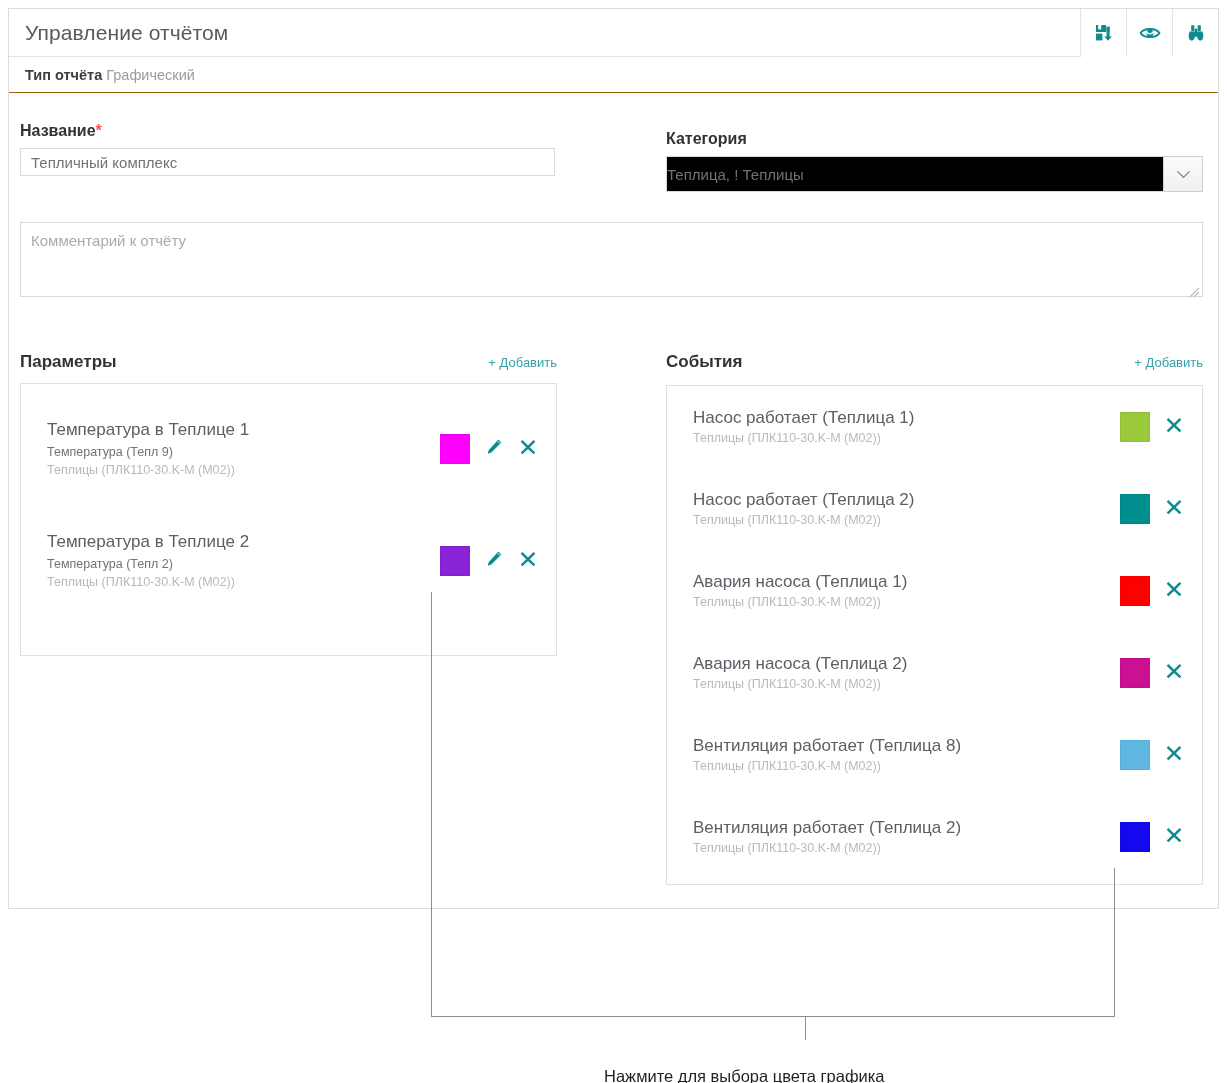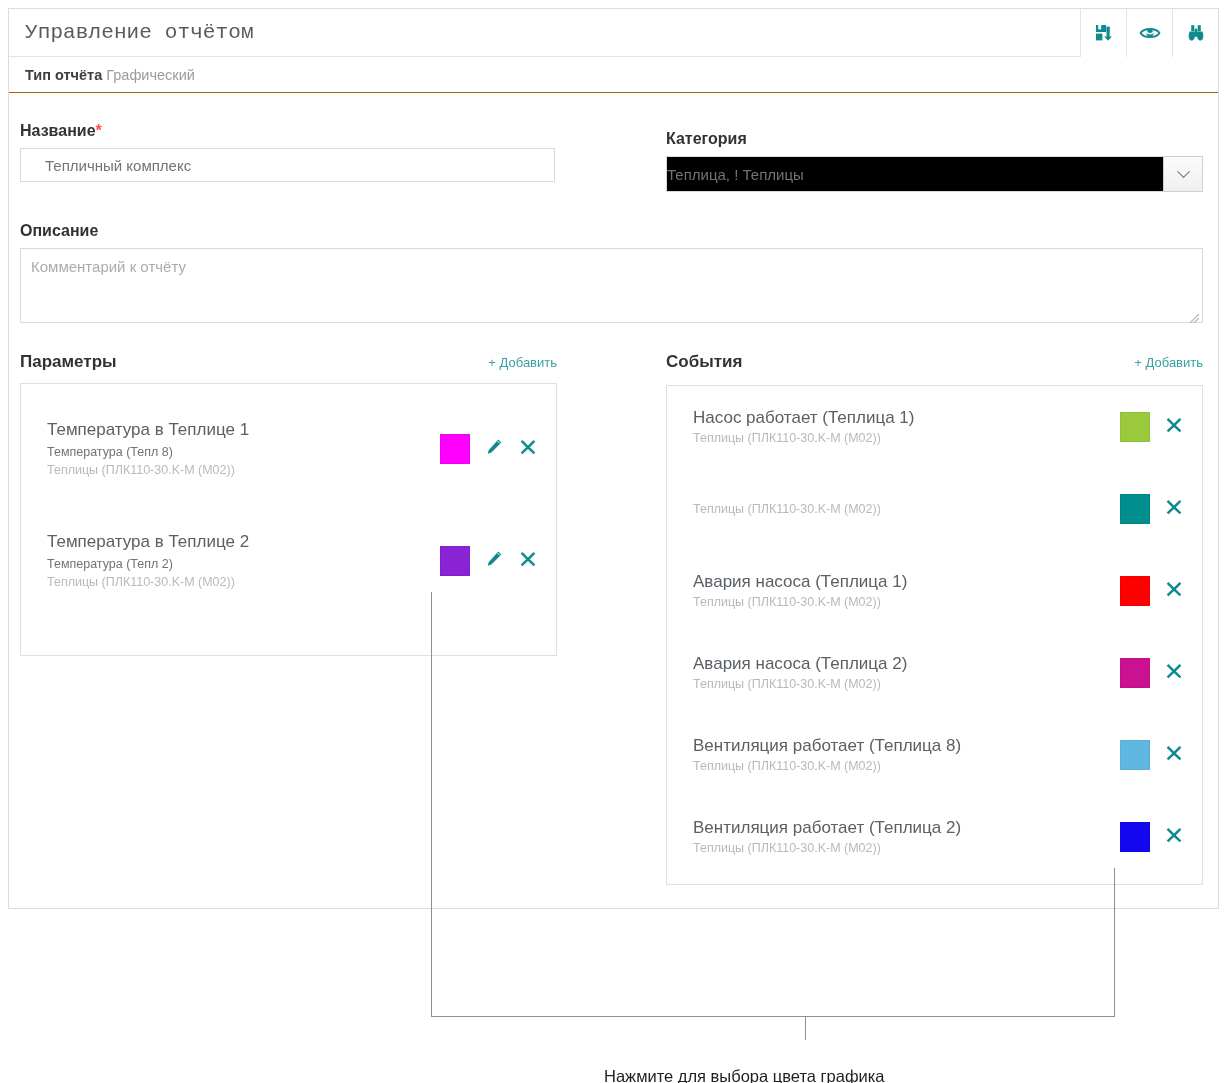--- a/index.html
+++ b/index.html
@@ -36,21 +36,20 @@
     border-bottom: 1px solid #e4e4e4;
     display: flex;
     align-items: center;
   }
   .title-text {
     padding-left: 16px;
     font-size: 21px;
     color: #555b60;
     font-weight: 400;
     letter-spacing: .1px;
-    font-family: Liberation Mono, monospace;
   }
   .tb-actions {
     position: absolute;
     right: 0;
     top: 0;
     height: 48px;
     display: flex;
     align-items: stretch;
   }
   .tb-btn {
@@ -84,26 +83,26 @@
 
   .fieldlabel {
     font-size: 16px;
     font-weight: bold;
     color: #2f3336;
   }
   .req { color: #ff4d4d; font-weight: bold; }
 
   .txtinput {
     width: 100%;
-    height: 34px;
+    height: 28px;
     border: 1px solid #d9d9d9;
     background: #fff;
     font-size: 15px;
     color: #6f7478;
-    padding: 0 24px;
+    padding: 0 10px;
     font-family: inherit;
     outline: none;
   }
   .txtinput::placeholder { color: #a8acb0; }
 
   
   .blk-name { position: absolute; left: 20px; top: 122px; width: 535px; }
   .blk-name .fieldlabel { display: block; margin-bottom: 8px; }
 
   
@@ -315,39 +314,38 @@
     <label class="fieldlabel">Категория</label>
     <div class="selectwrap">
       <div class="selval">Теплица, ! Теплицы</div>
       <div class="selbtn">
         <span class="chev"></span>
       </div>
     </div>
   </div>
 
   <div class="blk-desc">
-    <label class="fieldlabel">Описание</label>
     <div style="position:relative;">
       <textarea class="tarea" placeholder="Комментарий к отчёту" style=""></textarea>
       <svg class="resize-grip" viewBox="0 0 14 14">
         <path d="M13 4 L4 13 M13 8 L8 13" stroke="#b9bcbf" stroke-width="1.3" fill="none"></path>
       </svg>
     </div>
   </div>
 
   <div class="section-head" style="left:20px; top:352px; width:537px;">
     <span class="section-title">Параметры</span>
     <span class="addlink">+ Добавить</span>
   </div>
 
   <div class="listbox" id="params-box">
     <div class="row">
       <div class="row-texts">
         <div class="row-title">Температура в Теплице 1</div>
-        <div class="row-sub">Температура (Тепл 8)</div>
+        <div class="row-sub">Температура (Тепл 9)</div>
         <div class="row-dev">Теплицы (ПЛК110-30.K-M (M02))</div>
       </div>
       <div class="row-ctrls">
         <span class="swatch" id="pswatch0" style="background: rgb(255, 0, 255);"></span>
         <span class="ic-btn">
           <span>
             <svg width="20" height="20" viewBox="0 0 20 20">
               <path d="M14.4 2.6 L17.4 5.6 L7.4 15.6 L3.6 16.8 L4.8 13 Z" fill="#0f8b8d"></path>
               <path d="M13.3 3.7 L16.3 6.7" stroke="#ffffff" stroke-width="1" fill="none"></path>
             </svg>
@@ -408,20 +406,21 @@
             <svg width="20" height="20" viewBox="0 0 20 20">
               <path d="M4.4 3 L10 8.4 L15.6 3 L17.3 4.7 L11.8 10.2 L17.3 15.6 L15.6 17.3 L10 11.9 L4.4 17.3 L2.7 15.6 L8.2 10.2 L2.7 4.7 Z" fill="#0f8b8d"></path>
             </svg>
           </span>
         </span>
       </div>
     </div>
 
     <div class="row">
       <div class="row-texts">
+        <div class="row-title">Насос работает (Теплица 2)</div>
         <div class="row-dev">Теплицы (ПЛК110-30.K-M (M02))</div>
       </div>
       <div class="row-ctrls">
         <span class="swatch" id="eswatch1" style="background: rgb(1, 142, 142);"></span>
         <span class="ic-btn">
           <span>
             <svg width="20" height="20" viewBox="0 0 20 20">
               <path d="M4.4 3 L10 8.4 L15.6 3 L17.3 4.7 L11.8 10.2 L17.3 15.6 L15.6 17.3 L10 11.9 L4.4 17.3 L2.7 15.6 L8.2 10.2 L2.7 4.7 Z" fill="#0f8b8d"></path>
             </svg>
           </span>

